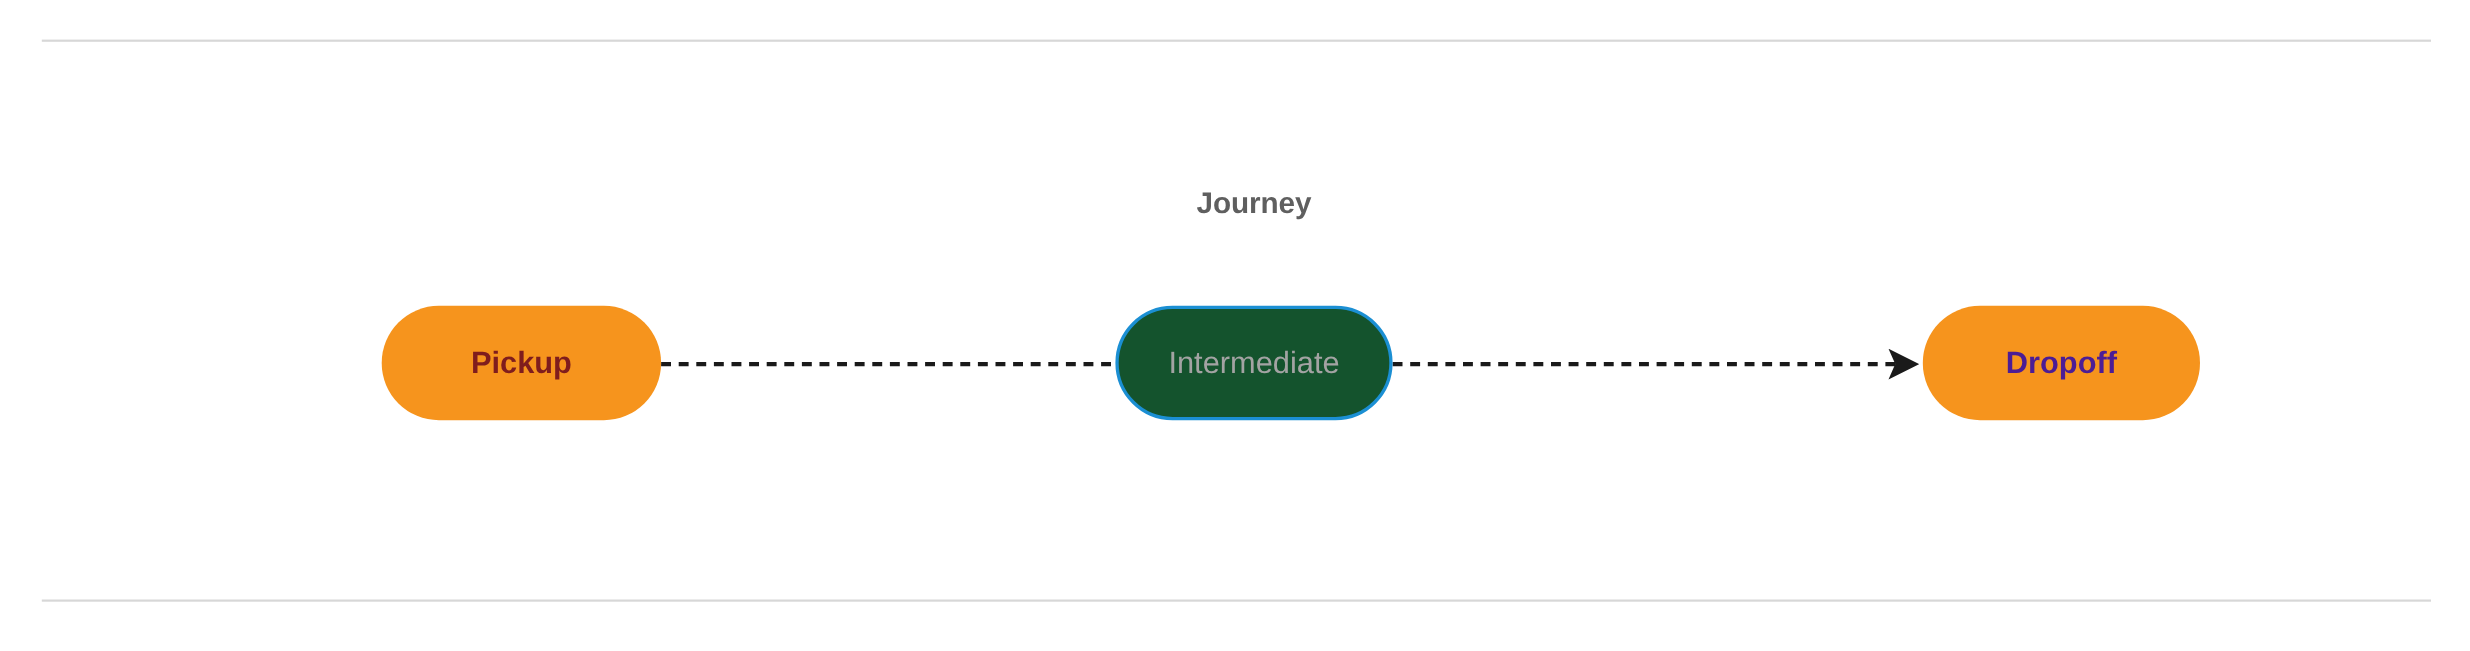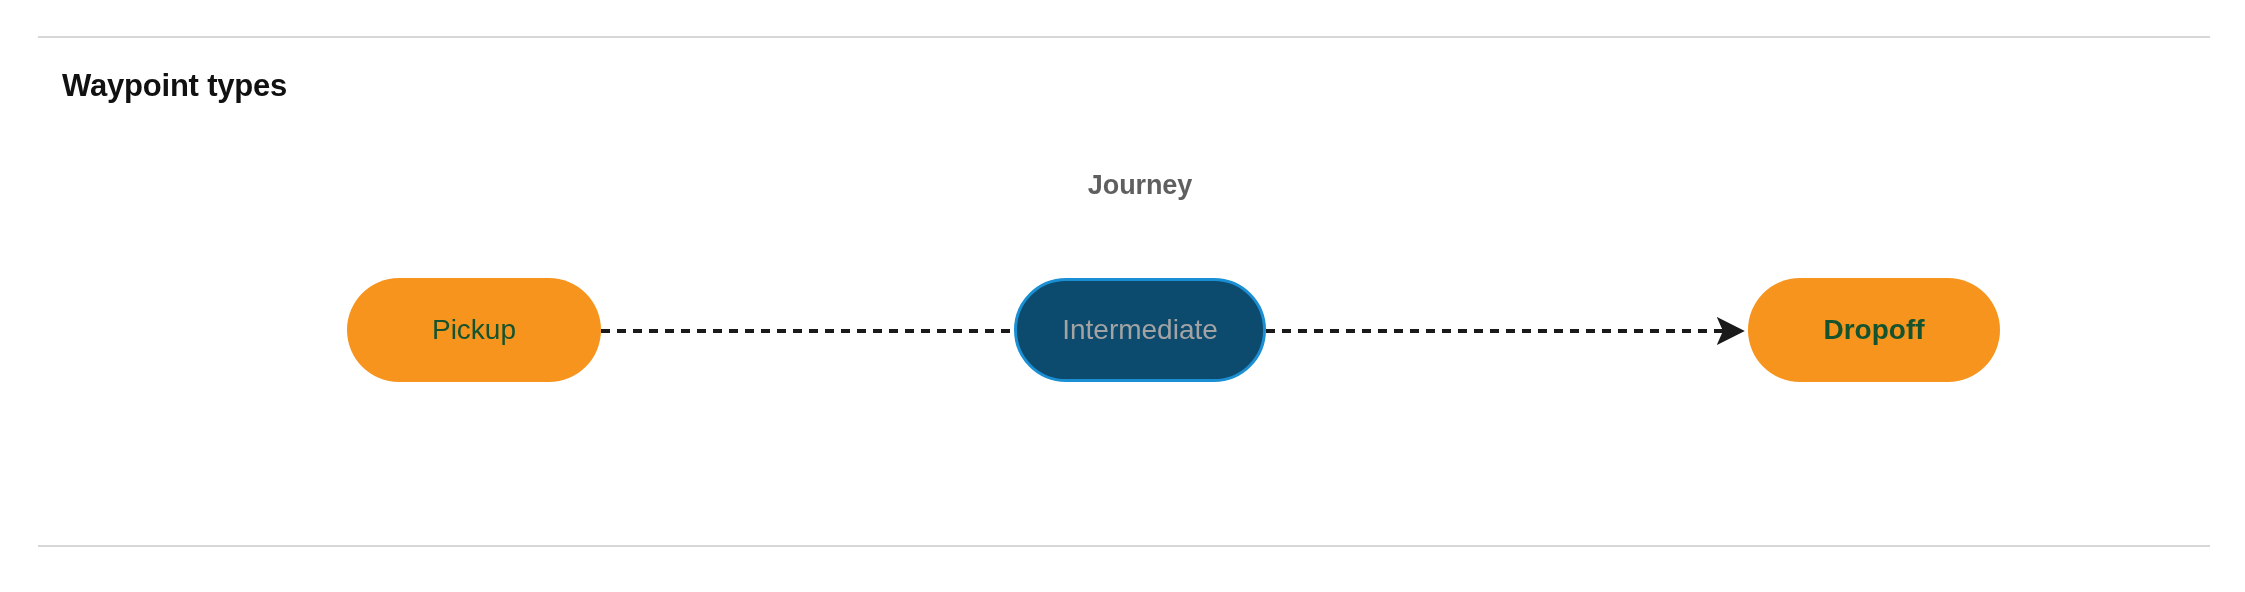--- a/index.html
+++ b/index.html
@@ -93,55 +93,54 @@
     line-height: 1;
   }
 
   .node.pickup {
     left: 347px;
     top: 278px;
     width: 254px;
     background: #f6941d;
   }
   .node.pickup .node-label {
-    color: #14532d;
-    font-weight: normal;
+    color: #7f1d1d;
+    font-weight: bold;
   }
 
   .node.intermediate {
     left: 1014px;
     top: 278px;
     width: 252px;
-    background: #0c4a6e;
+    background: #14532d;
     border: 3px solid #1b8fd3;
   }
   .node.intermediate .node-label {
     color: #a3a3a3;
     font-weight: normal;
   }
 
   .node.dropoff {
     left: 1748px;
     top: 278px;
     width: 252px;
     background: #f6941d;
   }
   .node.dropoff .node-label {
-    color: #14532d;
+    color: #4c1d95;
     font-weight: bold;
   }
 </style>
 </head>
 <body>
 
 <div id="screenshot">
 
   <div class="rule top"></div>
 
-  <div class="section-title">Waypoint types</div>
 
   <div class="diagram">
 
     <div class="diagram-caption">Journey</div>
 
     <svg class="edges" viewBox="0 0 2245 592" width="2245" height="592">
       <defs>
         <marker id="arrow-end" viewBox="0 0 10 10" refX="9" refY="5" markerWidth="7" markerHeight="7" orient="auto-start-reverse">
           <path d="M 0 0 L 10 5 L 0 10 L 2.2 5 z" fill="#1a1a1a"></path>
         </marker>

